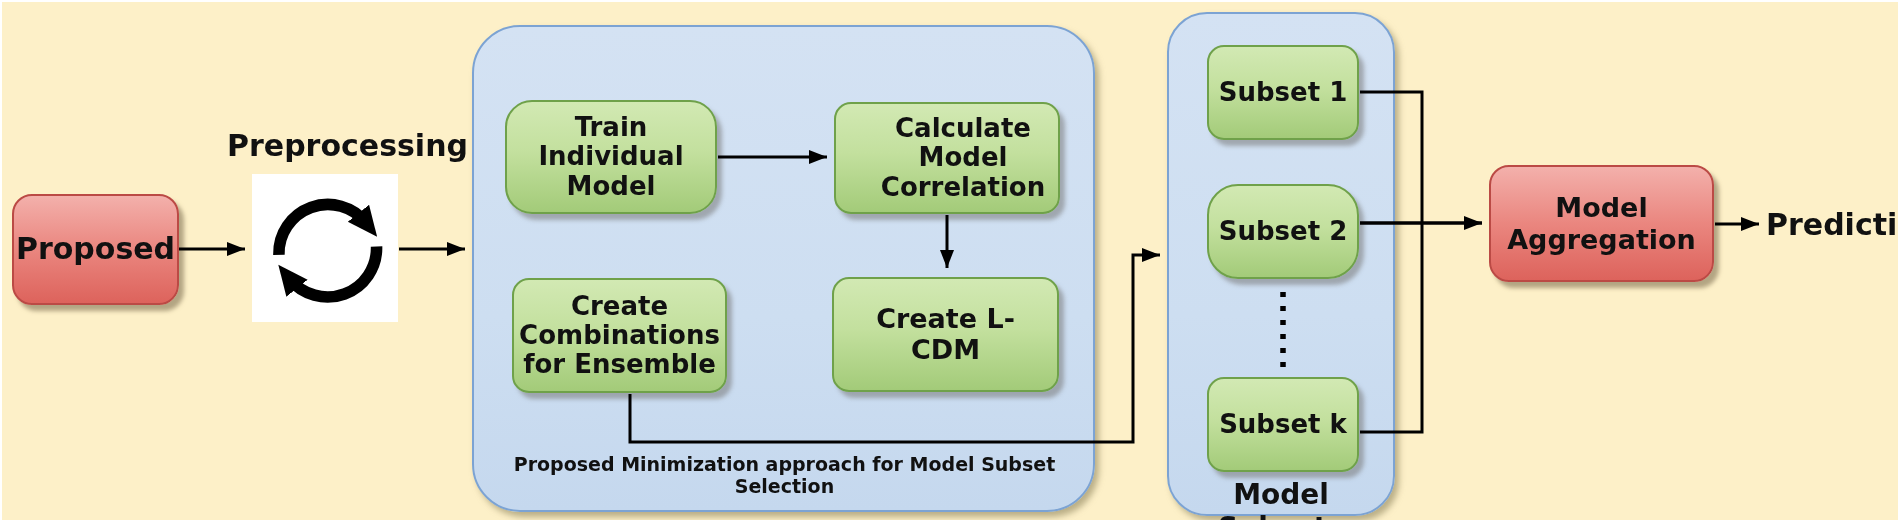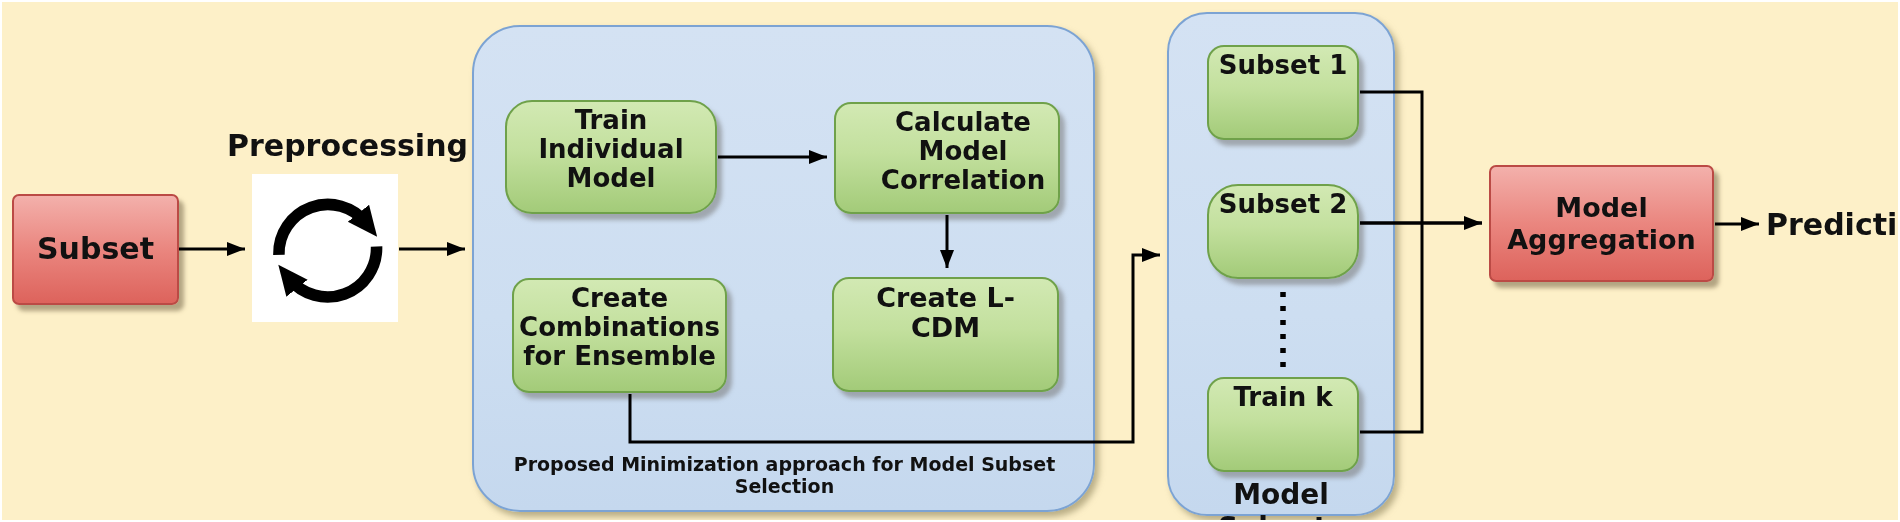--- a/index.html
+++ b/index.html
@@ -13,46 +13,46 @@
   .lbl{color:#111;font-weight:bold;text-align:center;}
   
   .container-blue{
     background:linear-gradient(180deg,#d4e2f3 0%,#cddef1 60%,#c5d8ee 100%);
     border:2px solid #7ca3d3;
     box-shadow:4px 5px 6px rgba(150,140,100,.65);
     z-index:1;
   }
   
   .node-green{
-    display:flex;justify-content:center;
+    display:flex;align-items:center;justify-content:center;
     background:linear-gradient(180deg,#d2e9b3 0%,#c3e09e 45%,#a3cb79 100%);
     border:2px solid #6fa14a;border-radius:17px;
     box-shadow:5px 6px 4px rgba(120,120,120,.55);
     color:#111;font-weight:bold;text-align:center;line-height:1.12;
     z-index:2;padding:4px 8px;
   }
   
   .node-red{
     display:flex;align-items:center;justify-content:center;
     background:linear-gradient(180deg,#f3b0ab 0%,#ea867f 50%,#dd635c 100%);
-    border:2px solid #bb4a45;border-radius:7px;
+    border:2px solid #bb4a45;border-radius:20px;
     box-shadow:5px 6px 4px rgba(130,115,85,.6);
     color:#111;font-weight:bold;text-align:center;line-height:1.15;
     z-index:2;padding:0 8px;
   }
   .icon-tile{background:#ffffff;z-index:2;display:flex;align-items:center;justify-content:center;}
   #wires{position:absolute;left:0;top:0;width:1900px;height:522px;z-index:4;pointer-events:none;}
 </style>
 </head>
 <body>
 
 <div id="canvas">
 
   <div class="abs node-red" style="left:10px;top:192px;width:167px;height:111px;font-size:30px;">
-    <span>Subset</span>
+    <span>Proposed</span>
   </div>
 
   <div class="abs lbl" style="left:225px;top:126px;width:210px;font-size:30px;">Preprocessing</div>
   <div class="abs icon-tile" style="left:250px;top:172px;width:146px;height:148px;">
     <svg width="136" height="138" viewBox="0 0 100 100">
       <defs>
         <marker id="cycArrow" markerUnits="userSpaceOnUse" markerWidth="26" markerHeight="26" refX="9" refY="13" orient="auto">
           <polygon points="0,3 22,13 0,23" fill="#000"></polygon>
         </marker>
       </defs>
@@ -83,21 +83,21 @@
   <div class="abs container-blue" style="left:1165px;top:10px;width:228px;height:504px;border-radius:40px;"></div>
   <div class="abs lbl" style="left:1165px;top:476px;width:228px;font-size:28px;z-index:3;">Model Subsets</div>
 
   <div class="abs node-green" style="left:1205px;top:43px;width:152px;height:95px;font-size:26px;">
     <span>Subset 1</span>
   </div>
   <div class="abs node-green" style="left:1205px;top:182px;width:152px;height:95px;font-size:26px;border-radius:31px;">
     <span>Subset 2</span>
   </div>
   <div class="abs node-green" style="left:1205px;top:375px;width:152px;height:95px;font-size:26px;">
-    <span>Train k</span>
+    <span>Subset k</span>
   </div>
 
   <div class="abs node-red" style="left:1487px;top:163px;width:225px;height:117px;font-size:27px;">
     <span>Model Aggregation</span>
   </div>
 
   <div class="abs lbl" style="left:1764px;top:205px;width:136px;font-size:30px;text-align:left;">Prediction</div>
 
   <svg id="wires">
     <defs>

